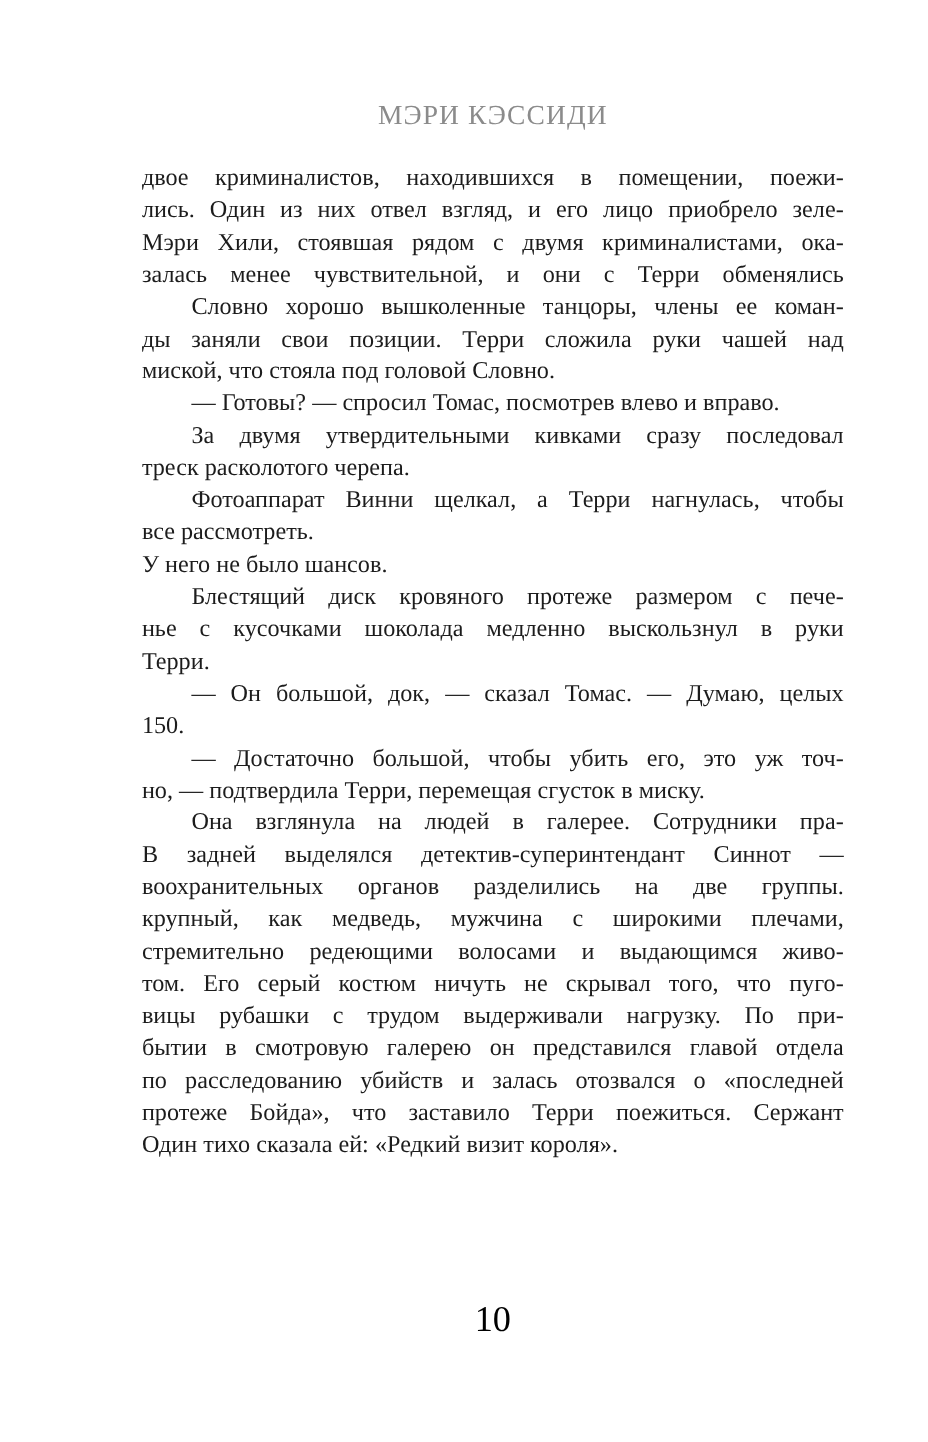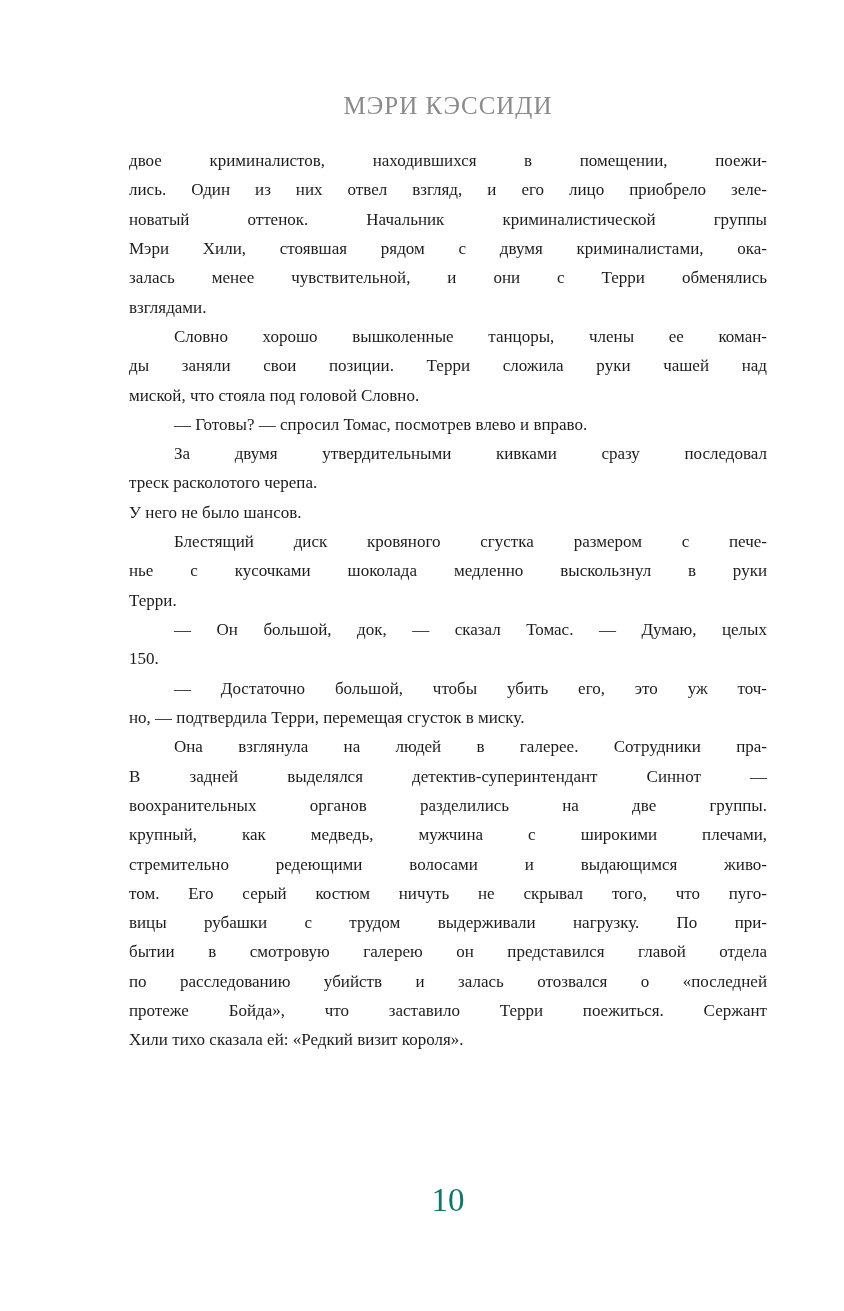--- a/index.html
+++ b/index.html
@@ -25,21 +25,21 @@
     font-size: 25px;
     line-height: 26px;
     letter-spacing: 1px;
     color: #8b8b8b;
   }
   .body-text {
     position: absolute;
     top: 146px;
     left: 129px;
     width: 638px;
-    font-size: 17px;
+    font-size: 22px;
   }
   .paragraph { margin: 0; padding: 0; }
   .line {
     line-height: 29.32px;
     text-align: justify;
     text-align-last: justify;
   }
   .line.last {
     text-align-last: left;
   }
@@ -47,55 +47,57 @@
     padding-left: 45px;
   }
   .folio {
     position: absolute;
     top: 1182px;
     left: 129px;
     width: 638px;
     text-align: center;
     font-size: 33px;
     line-height: 36px;
-    color: #0f766e;
+    color: #000000;
   }
 </style>
 </head>
 <body>
 
 <div class="page">
   <div class="running-header">МЭРИ КЭССИДИ</div>
 
   <div class="body-text" id="body-text">
       <div class="paragraph">
         <div class="line">двое криминалистов, находившихся в помещении, поежи-</div>
         <div class="line">лись. Один из них отвел взгляд, и его лицо приобрело зеле-</div>
-        <div class="line">новатый оттенок. Начальник криминалистической группы</div>
         <div class="line">Мэри Хили, стоявшая рядом с двумя криминалистами, ока-</div>
         <div class="line">залась менее чувствительной, и они с Терри обменялись</div>
-        <div class="line last">взглядами.</div>
       </div>
       <div class="paragraph">
         <div class="line indent">Словно хорошо вышколенные танцоры, члены ее коман-</div>
         <div class="line">ды заняли свои позиции. Терри сложила руки чашей над</div>
         <div class="line last">миской, что стояла под головой Словно.</div>
       </div>
       <div class="paragraph">
         <div class="line last indent">— Готовы? — спросил Томас, посмотрев влево и вправо.</div>
       </div>
       <div class="paragraph">
         <div class="line indent">За двумя утвердительными кивками сразу последовал</div>
         <div class="line last">треск расколотого черепа.</div>
       </div>
       <div class="paragraph">
+        <div class="line indent">Фотоаппарат Винни щелкал, а Терри нагнулась, чтобы</div>
+        <div class="line last">все рассмотреть.</div>
+      </div>
+      <div class="paragraph">
         <div class="line last">У него не было шансов.</div>
       </div>
       <div class="paragraph">
-        <div class="line indent">Блестящий диск кровяного сгустка размером с пече-</div>
+        <div class="line indent">Блестящий диск кровяного протеже размером с пече-</div>
         <div class="line">нье с кусочками шоколада медленно выскользнул в руки</div>
         <div class="line last">Терри.</div>
       </div>
       <div class="paragraph">
         <div class="line indent">— Он большой, док, — сказал Томас. — Думаю, целых</div>
         <div class="line last">150.</div>
       </div>
       <div class="paragraph">
         <div class="line indent">— Достаточно большой, чтобы убить его, это уж точ-</div>
         <div class="line last">но, — подтвердила Терри, перемещая сгусток в миску.</div>
@@ -104,18 +106,18 @@
         <div class="line indent">Она взглянула на людей в галерее. Сотрудники пра-</div>
         <div class="line">В задней выделялся детектив-суперинтендант Синнот —</div>
         <div class="line">воохранительных органов разделились на две группы.</div>
         <div class="line">крупный, как медведь, мужчина с широкими плечами,</div>
         <div class="line">стремительно редеющими волосами и выдающимся живо-</div>
         <div class="line">том. Его серый костюм ничуть не скрывал того, что пуго-</div>
         <div class="line">вицы рубашки с трудом выдерживали нагрузку. По при-</div>
         <div class="line">бытии в смотровую галерею он представился главой отдела</div>
         <div class="line">по расследованию убийств и залась отозвался о «последней</div>
         <div class="line">протеже Бойда», что заставило Терри поежиться. Сержант</div>
-        <div class="line last">Хили тихо сказала ей: «Редкий визит короля».</div>
+        <div class="line last">Один тихо сказала ей: «Редкий визит короля».</div>
       </div>
     </div>
 
   <div class="folio">10</div>
 </div>
 
 </body></html>

